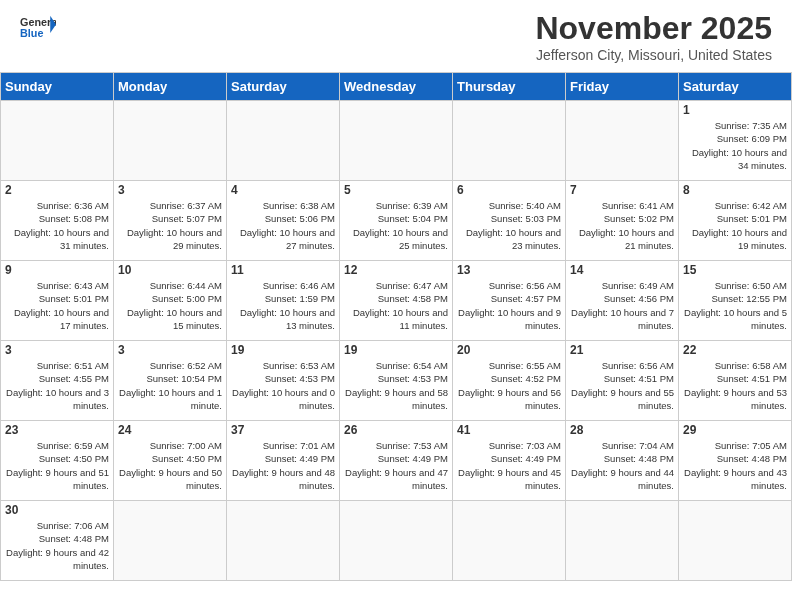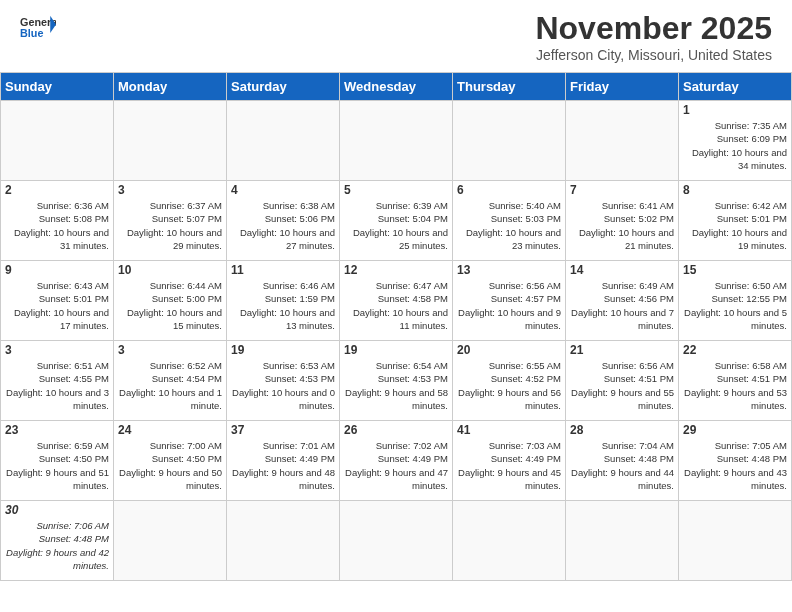--- a/index.html
+++ b/index.html
@@ -71,21 +71,20 @@
       margin-bottom: 2px;
     }
     .day-info {
       font-size: 9.5px;
       line-height: 1.4;
       color: #333;
       text-align: right;
     }
     .last-row td {
       height: 70px;
-      font-style: italic;
     }
   </style>
 </head>
 <body>
 
 <div class="header">
   <div class="logo">
     <svg class="logo-icon" viewBox="0 0 50 50" xmlns="http://www.w3.org/2000/svg">
       <text x="0" y="22" font-size="15" font-weight="bold" fill="#333" font-family="Arial">General</text>
       <text x="0" y="38" font-size="15" font-weight="bold" fill="#1565C0" font-family="Arial">Blue</text>
@@ -216,21 +215,21 @@
       <tr>
         <td>
           <span class="day-number">3</span>
           <div class="day-info">Sunrise: 6:51 AM
 Sunset: 4:55 PM
 Daylight: 10 hours and 3 minutes.</div>
         </td>
         <td>
           <span class="day-number">3</span>
           <div class="day-info">Sunrise: 6:52 AM
-Sunset: 4:54 PM
+Sunset: 10:54 PM
 Daylight: 10 hours and 1 minute.</div>
         </td>
         <td>
           <span class="day-number">19</span>
           <div class="day-info">Sunrise: 6:53 AM
 Sunset: 4:53 PM
 Daylight: 10 hours and 0 minutes.</div>
         </td>
         <td>
           <span class="day-number">19</span>
@@ -271,21 +270,21 @@
 Daylight: 9 hours and 50 minutes.</div>
         </td>
         <td>
           <span class="day-number">37</span>
           <div class="day-info">Sunrise: 7:01 AM
 Sunset: 4:49 PM
 Daylight: 9 hours and 48 minutes.</div>
         </td>
         <td>
           <span class="day-number">26</span>
-          <div class="day-info">Sunrise: 7:02 AM
+          <div class="day-info">Sunrise: 7:53 AM
 Sunset: 4:49 PM
 Daylight: 9 hours and 47 minutes.</div>
         </td>
         <td>
           <span class="day-number">41</span>
           <div class="day-info">Sunrise: 7:03 AM
 Sunset: 4:49 PM
 Daylight: 9 hours and 45 minutes.</div>
         </td>
         <td>

